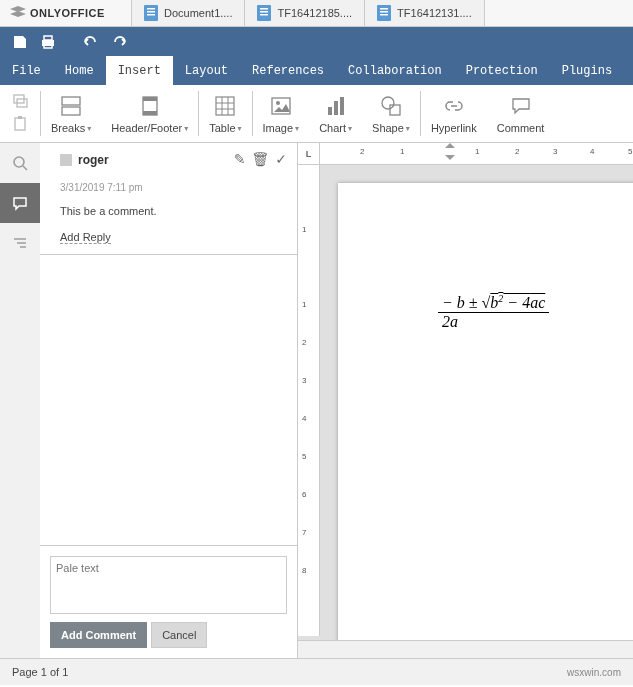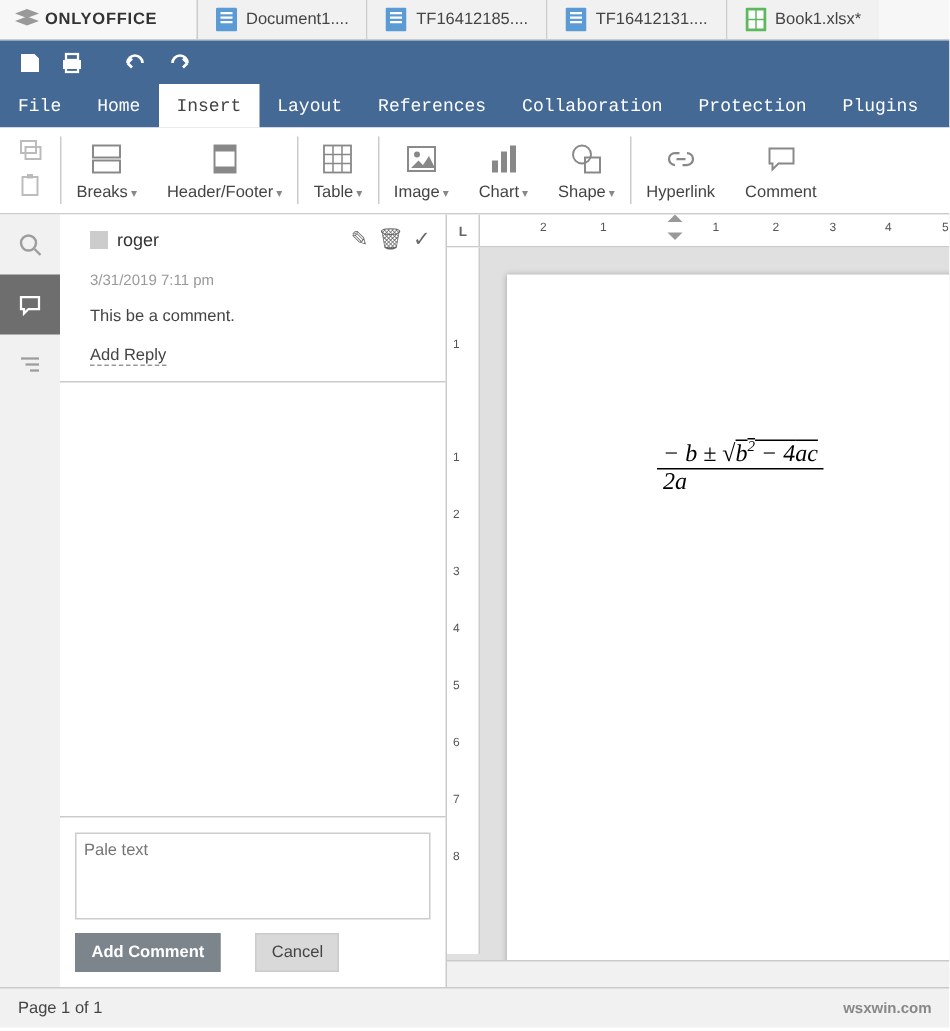--- a/index.html
+++ b/index.html
@@ -35,48 +35,48 @@
 .sidetabs { width: 40px; background: #f1f1f1; display: flex; flex-direction: column; }
 .sidetab { height: 40px; display: flex; align-items: center; justify-content: center; cursor: pointer; }
 .sidetab.active { background: #6e6e6e; }
 .sidetab svg { opacity: 0.6; }
 .sidetab.active svg { opacity: 1; }
 
 .commentpanel { width: 258px; background: #fff; border-right: 1px solid #cbcbcb; display: flex; flex-direction: column; }
 .comment-item { padding: 10px 12px 10px 20px; border-bottom: 1px solid #cbcbcb; position: relative; }
 .comment-head { display: flex; align-items: center; gap: 6px; }
 .avatar { width: 12px; height: 12px; background: #ccc; }
-.comment-user { font-weight: normal; font-size: 12px; color: #333; }
+.comment-user { font-weight: bold; font-size: 12px; color: #333; }
 .comment-date { font-size: 10px; color: #999; margin-top: 15px; }
 .comment-text { font-size: 11px; color: #444; margin-top: 12px; }
 .comment-reply { font-size: 11px; color: #444; margin-top: 14px; cursor: pointer; border-bottom: 1px dashed #999; display: inline-block; }
 .comment-actions { position: absolute; top: 8px; right: 10px; display: flex; gap: 6px; }
 .comment-actions span { cursor: pointer; opacity: 0.6; font-size: 14px; }
 .comment-spacer { flex: 1; border-bottom: 1px solid #cbcbcb; }
 .comment-input-wrap { padding: 10px; }
 .comment-input { width: 100%; height: 58px; border: 1px solid #cbcbcb; padding: 5px; font-size: 11px; color: #999; resize: none; font-family: Arial; }
-.comment-btns { display: flex; gap: 23px; margin-top: 6px; }
+.comment-btns { display: flex; gap: 4px; margin-top: 6px; }
 .btn { padding: 6px 10px; font-size: 11px; cursor: pointer; background: #d9d9d9; border: 1px solid #cbcbcb; color: #444; }
 .btn.primary { background: #7d858c; color: #fff; font-weight: bold; border-color: #7d858c; }
 
 .docarea { flex: 1; background: #e0e0e0; position: relative; overflow: hidden; }
 .ruler-h { position: absolute; top: 0; left: 22px; right: 0; height: 22px; background: #fff; border-bottom: 1px solid #cbcbcb; }
 .ruler-corner { position: absolute; top: 0; left: 0; width: 22px; height: 22px; background: #fff; border-right: 1px solid #cbcbcb; border-bottom: 1px solid #cbcbcb; display: flex; align-items: center; justify-content: center; font-size: 9px; font-weight: bold; color: #666; }
 .ruler-tick { position: absolute; top: 4px; font-size: 8px; color: #555; }
 .ruler-v { position: absolute; top: 22px; left: 0; width: 22px; bottom: 22px; background: #fff; border-right: 1px solid #cbcbcb; }
 .page { position: absolute; top: 40px; left: 40px; width: 480px; height: 620px; background: #fff; box-shadow: 0 0 4px rgba(0,0,0,0.3); }
 .formula { position: absolute; top: 110px; left: 100px; font-family: 'Times New Roman', serif; font-style: italic; font-size: 16px; text-align: center; }
 .formula-frac { display: inline-block; text-align: left; }
 .formula-num { display: block; border-bottom: 1px solid #000; padding: 0 4px; }
 .formula-den { display: block; padding: 0 4px; }
 .sqrt-line { text-decoration: overline; }
 .hscroll { position: absolute; bottom: 0; left: 0; right: 0; height: 18px; background: #f1f1f1; border-top: 1px solid #cbcbcb; }
 
 .statusbar { height: 27px; background: #f1f1f1; border-top: 1px solid #cbcbcb; display: flex; align-items: center; padding: 0 12px; font-size: 11px; color: #444; justify-content: space-between; }
-.watermark { font-size: 10px; color: #888; font-weight: bold; }
+.watermark { font-size: 10px; color: #888; }
 .ind-tri { width: 0; height: 0; border-left: 5px solid transparent; border-right: 5px solid transparent; position: absolute; left: 125px; }
 </style>
 </head>
 <body>
 
 <div class="titlebar">
   <div class="logo-cell">
     <svg width="16" height="14" viewBox="0 0 16 14">
         <path d="M8 0 L16 3 L8 6 L0 3 Z M8 5 L16 8 L8 11 L0 8 Z" fill="#999"></path>
       </svg>
@@ -101,30 +101,20 @@
     <span class="tab-label">TF16412185....</span>
   </div>
   <div class="tab">
     <svg width="14" height="16">
         <rect width="14" height="16" rx="1" fill="#5b9bd5"></rect>
         <rect x="3" y="3" width="8" height="1.5" fill="#fff"></rect>
         <rect x="3" y="6" width="8" height="1.5" fill="#fff"></rect>
         <rect x="3" y="9" width="8" height="1.5" fill="#fff"></rect>
       </svg>
     <span class="tab-label">TF16412131....</span>
-  </div>
-  <div class="tab xlsx">
-    <svg width="14" height="16">
-        <rect width="14" height="16" rx="1" fill="#5cb85c"></rect>
-        <rect x="2" y="2" width="4.5" height="5.5" fill="#fff"></rect>
-        <rect x="7.5" y="2" width="4.5" height="5.5" fill="#fff"></rect>
-        <rect x="2" y="8.5" width="4.5" height="5.5" fill="#fff"></rect>
-        <rect x="7.5" y="8.5" width="4.5" height="5.5" fill="#fff"></rect>
-      </svg>
-    <span class="tab-label">Book1.xlsx*</span>
   </div>
 </div>
 
 <div class="quickbar">
   <div class="qb-btn first">
     <svg width="16" height="16">
         <path d="M2 2 h9 l3 3 v9 h-12 z M4 3 h6 v4 h-6 z M5 10 h6 v3 h-6 z" fill="#fff"></path>
       </svg>
   </div>
   <div class="qb-btn">

